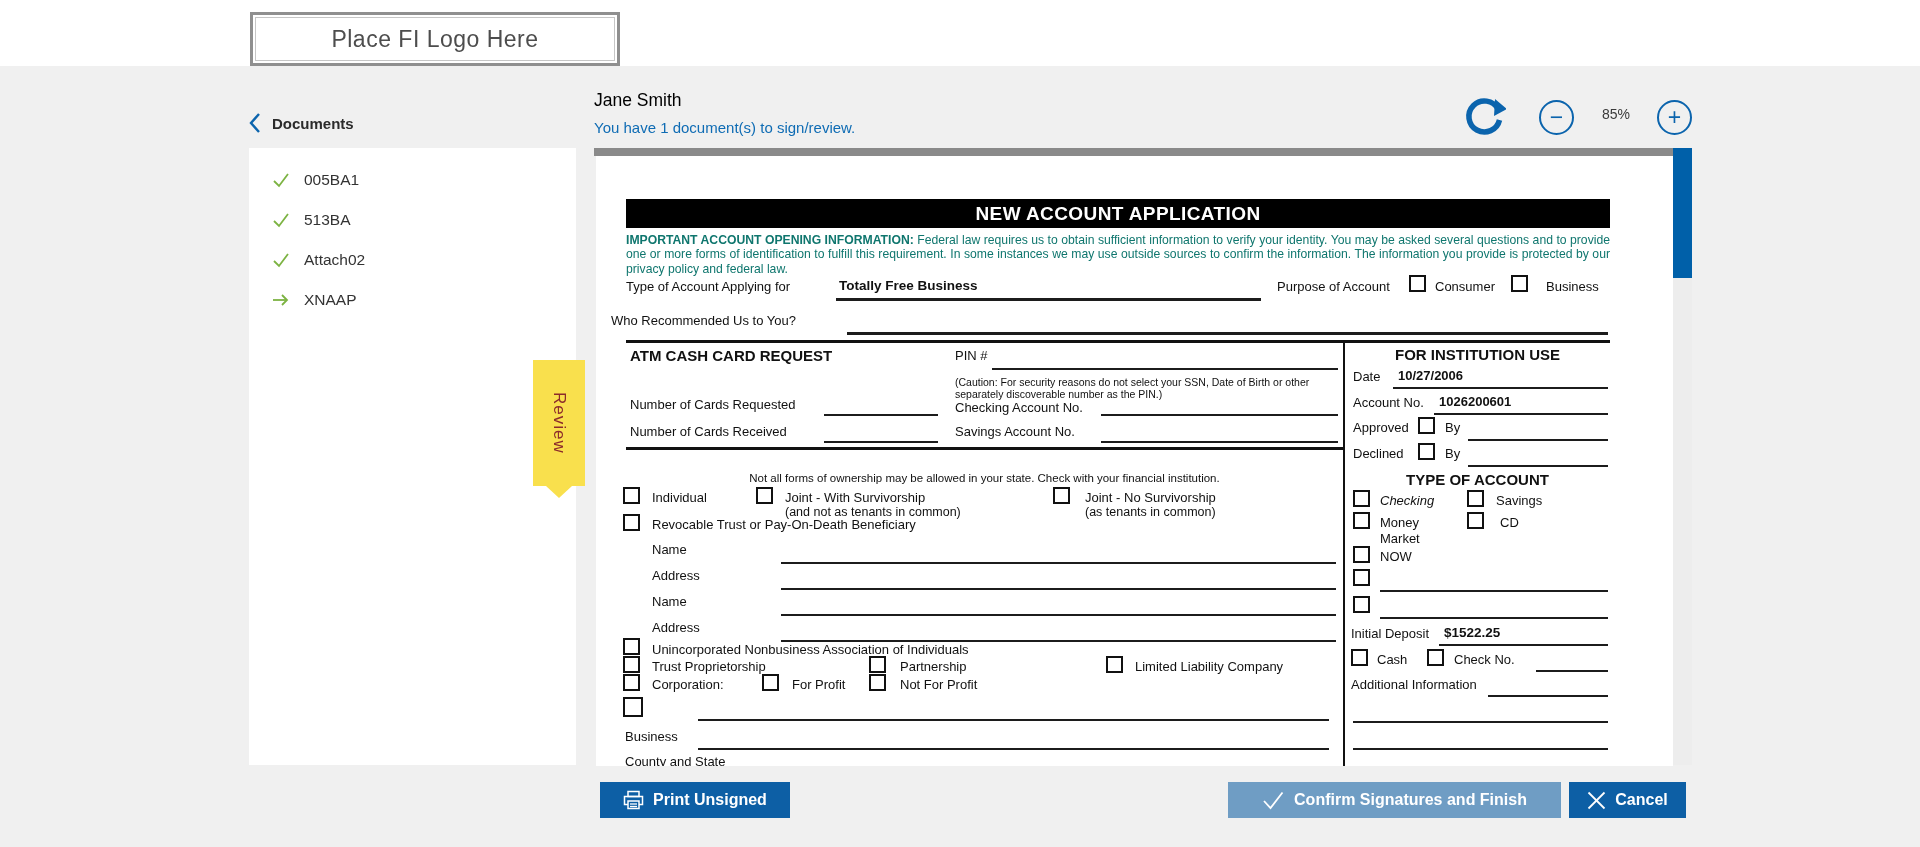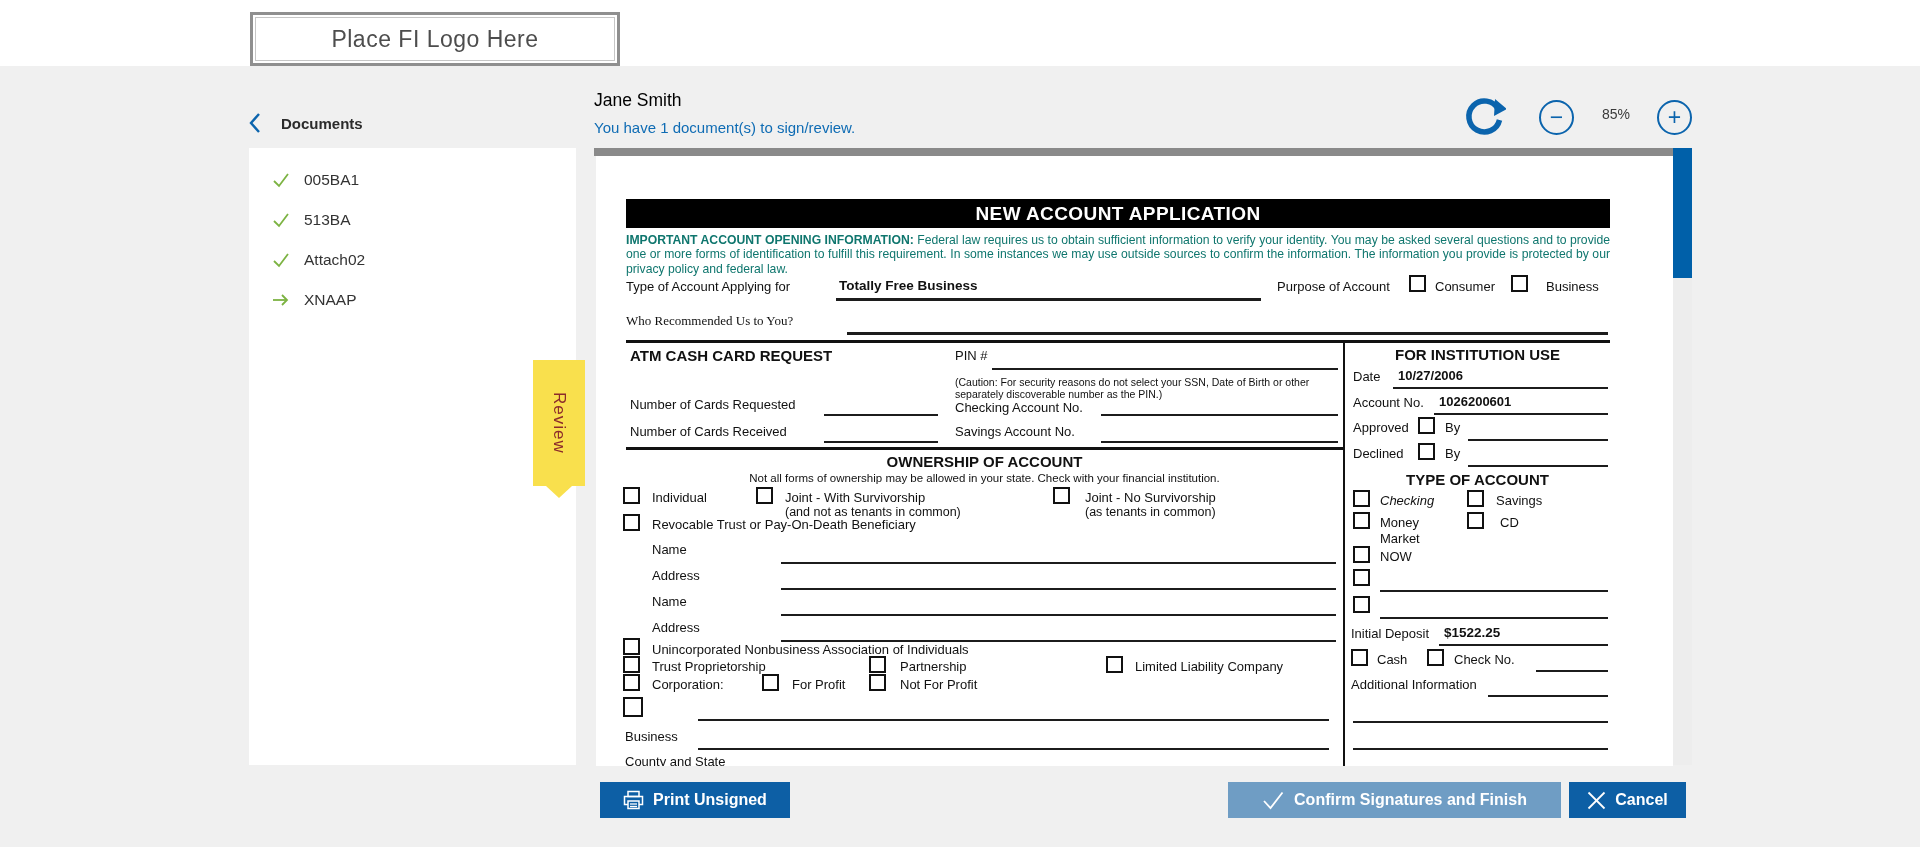--- a/index.html
+++ b/index.html
@@ -8,21 +8,21 @@
   .abs { position:absolute; }
 
   
   .topbar { position:absolute; left:0; top:0; width:1920px; height:66px; background:#ffffff; }
   .logo-box { position:absolute; left:250px; top:12px; width:370px; height:54px;
     border:3px solid #8f8f8f; box-shadow: inset 0 0 0 2px #ffffff, inset 0 0 0 3px #c6c6c6;
     display:flex; align-items:center; justify-content:center;
     font-size:23px; color:#4d4d4d; letter-spacing:0.5px; background:#fff; }
 
   
-  .docs-head { position:absolute; left:248px; top:112px; display:flex; align-items:center; gap:19px;justify-content:space-between; }
+  .docs-head { position:absolute; left:248px; top:112px; display:flex; align-items:center; gap:10px;justify-content:space-between; }
   .docs-title { font-size:15px; font-weight:bold; color:#2b2b2b; }
   .sidebar { position:absolute; left:249px; top:148px; width:327px; height:617px; background:#ffffff; }
   .side-item { display:flex; align-items:center; height:40px; padding-left:22px; gap:13px; cursor:pointer; }
   .side-item:first-child { margin-top:12px; }
   .side-label { font-size:15.5px; color:#333; }
 
   
   .user-name { position:absolute; left:594px; top:90px; font-size:17.5px; color:#000000; }
   .user-msg  { position:absolute; left:594px; top:119px; font-size:15px; color:#0f6cb4; }
 
@@ -147,41 +147,40 @@
 
   <div class="t" style="left:30px; top:123px;">Type of Account Applying for</div>
   <div class="t b" style="left:243px; top:122px; font-size:13.5px;">Totally Free Business</div>
   <div class="ln" style="left:240px; top:142px; width:425px; height:2.5px;"></div>
   <div class="t" style="left:681px; top:123px;">Purpose of Account</div>
   <div class="cb" style="left:813px; top:119px;"></div>
   <div class="t" style="left:839px; top:123px;">Consumer</div>
   <div class="cb" style="left:915px; top:119px;"></div>
   <div class="t" style="left:950px; top:123px;">Business</div>
 
-  <div class="t" style="left:30px; top:157px;font-family:Liberation Serif, serif;">Who Recommended Us to You?</div>
+  <div class="t" style="left:15px; top:157px;">Who Recommended Us to You?</div>
   <div class="ln" style="left:251px; top:176px; width:761px; height:2.5px;"></div>
 
   <div class="rule" style="left:30px; top:184px; width:984px;"></div>
   <div class="vrule" style="left:747px; top:184px; height:426px;"></div>
 
   <div class="sec-title" style="left:34px; top:191px;">ATM CASH CARD REQUEST</div>
   <div class="t" style="left:359px; top:192px;">PIN #</div>
   <div class="ln" style="left:396px; top:212px; width:346px;"></div>
   <div class="t small" style="left:359px; top:220px; width:392px;">(Caution: For security reasons do not select your SSN, Date of Birth or other separately discoverable number as the PIN.)</div>
   <div class="t" style="left:34px; top:241px;">Number of Cards Requested</div>
   <div class="ln" style="left:228px; top:258px; width:114px;"></div>
   <div class="t" style="left:359px; top:244px;">Checking Account No.</div>
   <div class="ln" style="left:505px; top:258px; width:237px;"></div>
   <div class="t" style="left:34px; top:268px;">Number of Cards Received</div>
   <div class="ln" style="left:228px; top:285px; width:114px;"></div>
   <div class="t" style="left:359px; top:268px;">Savings Account No.</div>
   <div class="ln" style="left:505px; top:285px; width:237px;"></div>
   <div class="rule" style="left:30px; top:291px; width:717px;"></div>
 
-  <div class="sec-title centered" style="left:30px; top:297px; width:717px;">OWNERSHIP OF ACCOUNT</div>
   <div class="t centered" style="left:30px; top:316px; width:717px; font-size:11.5px;">Not all forms of ownership may be allowed in your state. Check with your financial institution.</div>
   <div class="cb" style="left:27px; top:331px;"></div>
   <div class="t" style="left:56px; top:334px;">Individual</div>
   <div class="cb" style="left:160px; top:331px;"></div>
   <div class="t" style="left:189px; top:334px;">Joint - With Survivorship</div>
   <div class="t" style="left:189px; top:349px; font-size:12.5px;">(and not as tenants in common)</div>
   <div class="cb" style="left:457px; top:331px;"></div>
   <div class="t" style="left:489px; top:334px;">Joint - No Survivorship</div>
   <div class="t" style="left:489px; top:349px; font-size:12.5px;">(as tenants in common)</div>
   <div class="cb" style="left:27px; top:358px;"></div>

